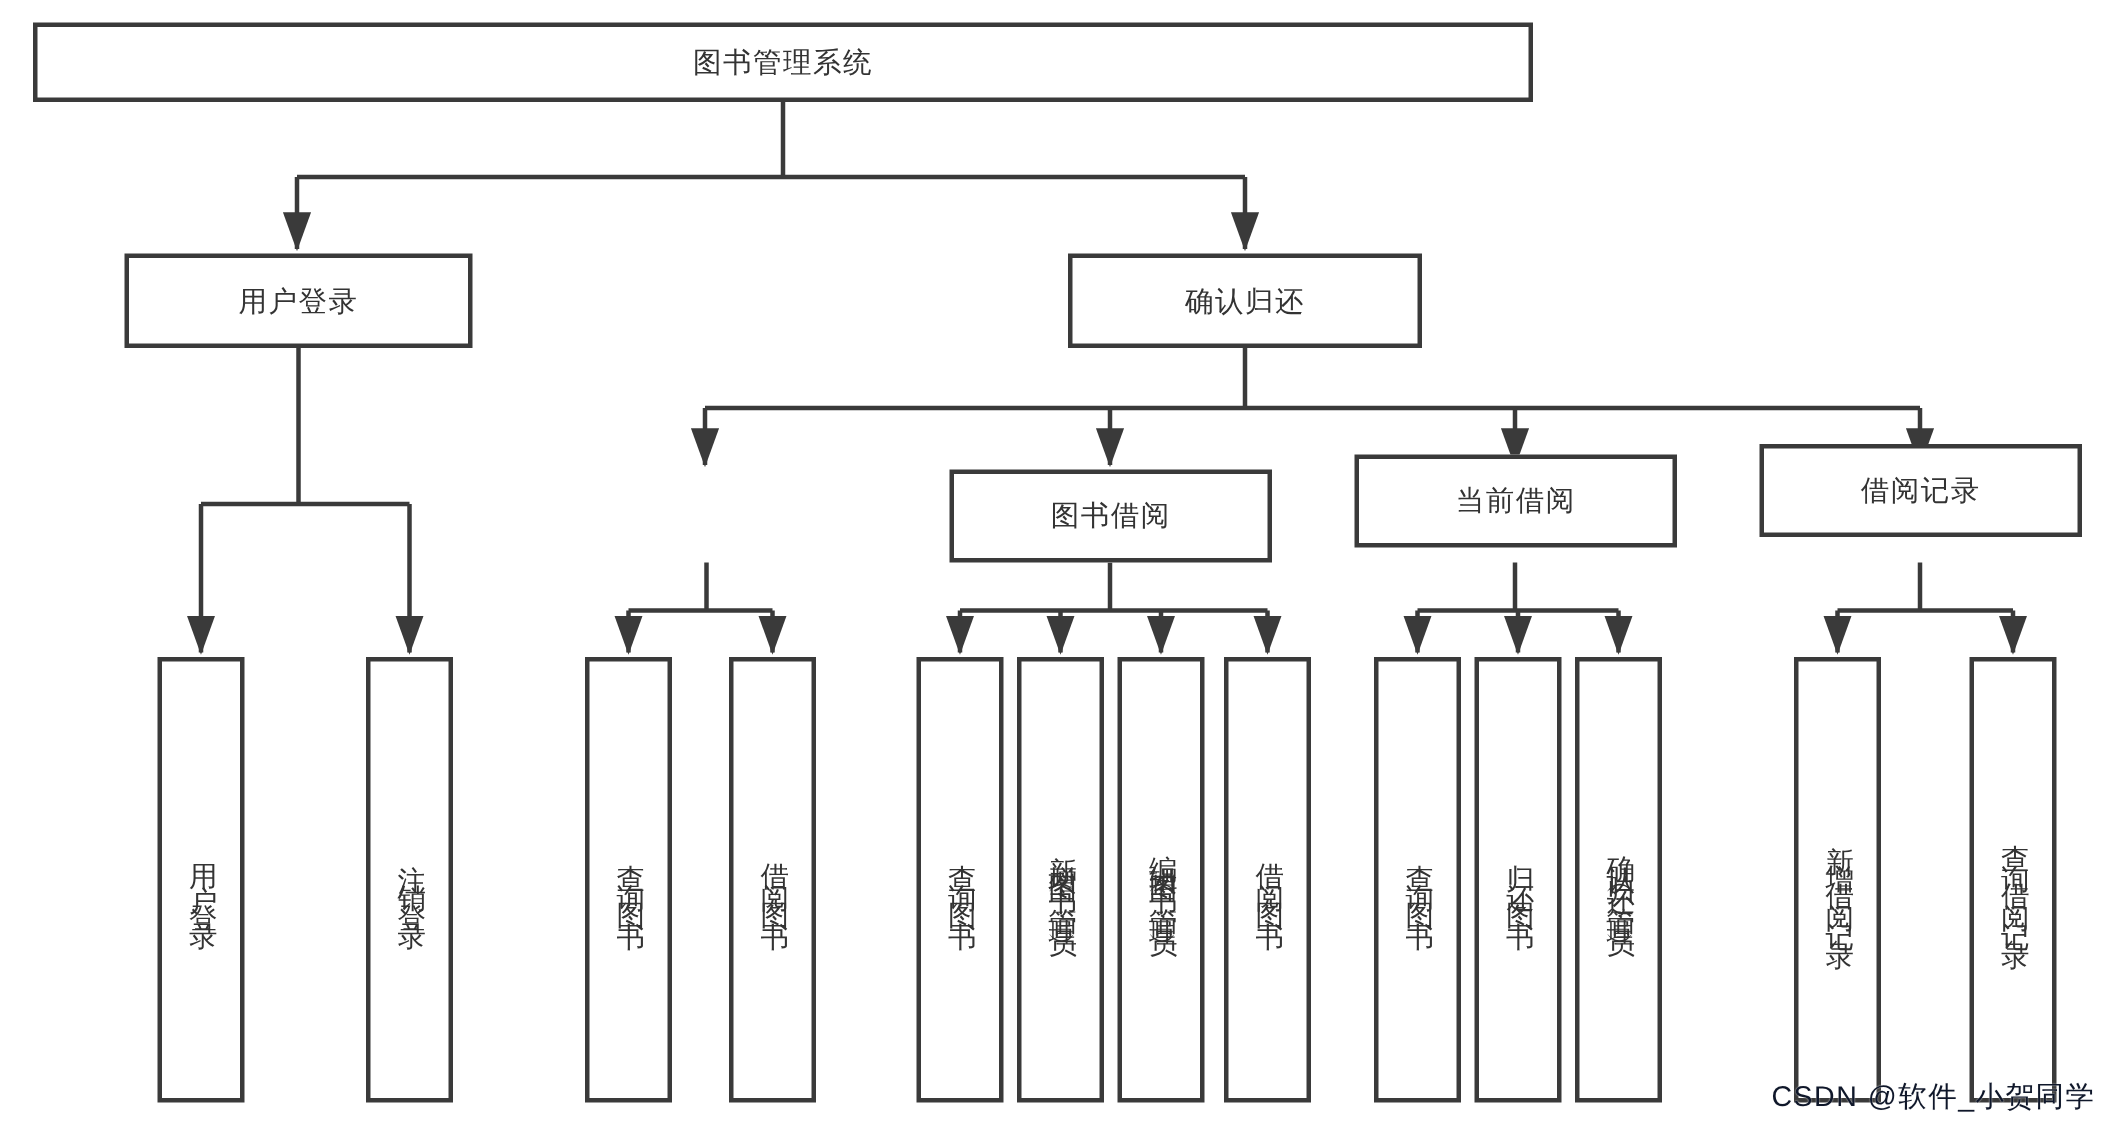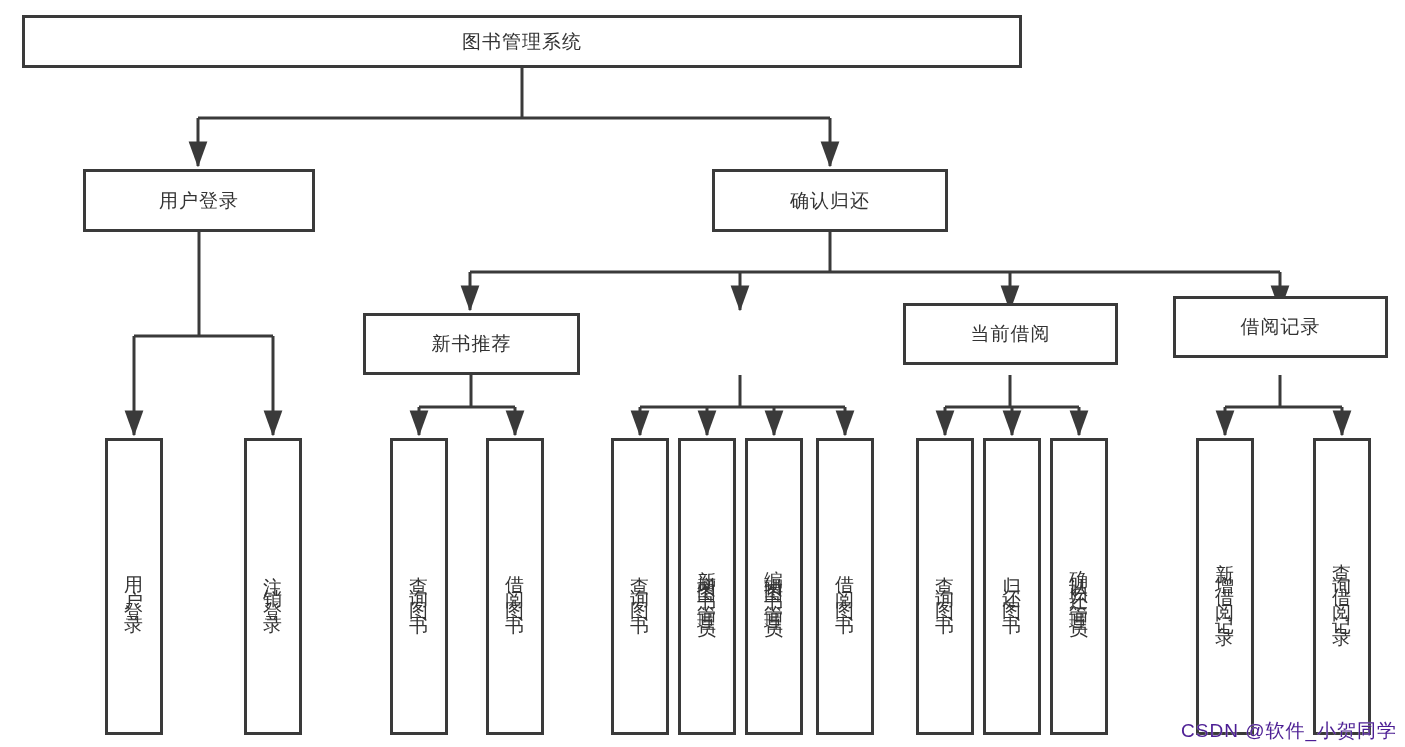--- a/index.html
+++ b/index.html
@@ -14,41 +14,42 @@
   #connectors { position: absolute; left: 0; top: 0; width: 1405px; height: 747px; }
   .node {
     position: absolute;
     box-sizing: border-box;
     background: #ffffff;
     border: 3px solid #3a3a3a;
     display: flex;
     align-items: center;
     justify-content: center;
     color: #333333;
+    font-family: Liberation Mono, monospace;
   }
   .hbox { font-size: 19px; letter-spacing: 1px; }
   .root { left: 22px; top: 15px; width: 1000px; height: 53px; }
   .lv2, .lv3 { height: 63px; }
   .vbox { top: 438px; width: 58px; height: 297px; }
   .vbox .vtext {
     writing-mode: vertical-rl;
     text-orientation: mixed;
     font-size: 19px;
     line-height: 1;
     letter-spacing: 13px;
     white-space: nowrap;
     color: #333333;
   }
   .vbox .vtext.long { letter-spacing: 7px; }
   #watermark {
     position: absolute;
     right: 8px;
     bottom: 3px;
     font-size: 19px;
-    color: #4c1d95;
+    color: #0f172a;
     letter-spacing: 1px;
     text-shadow: 0 0 1px #eeeeee;
   }
 </style>
 </head>
 <body>
 
 <div id="stage">
 
   <svg id="connectors" viewBox="0 0 1405 747" xmlns="http://www.w3.org/2000/svg">
@@ -105,22 +106,22 @@
     <span>图书管理系统</span>
   </div>
 
   <div class="node hbox lv2" style="left:83px; top:169px; width:232px;">
     <span>用户登录</span>
   </div>
   <div class="node hbox lv2" style="left:712px; top:169px; width:236px;">
     <span>确认归还</span>
   </div>
 
-  <div class="node hbox lv3" style="left:363px; top:313px; width:217px; height:62px;">
-    <span>新书推荐</span>
+  <div class="node hbox lv3" style="left:633px; top:313px; width:215px; height:62px;">
+    <span>图书借阅</span>
   </div>
   <div class="node hbox lv3" style="left:903px; top:303px; width:215px; height:62px;">
     <span>当前借阅</span>
   </div>
   <div class="node hbox lv3" style="left:1173px; top:296px; width:215px; height:62px;">
     <span>借阅记录</span>
   </div>
 
   <div class="node vbox" style="left:105px;">
     <span class="vtext">用户登录</span>

